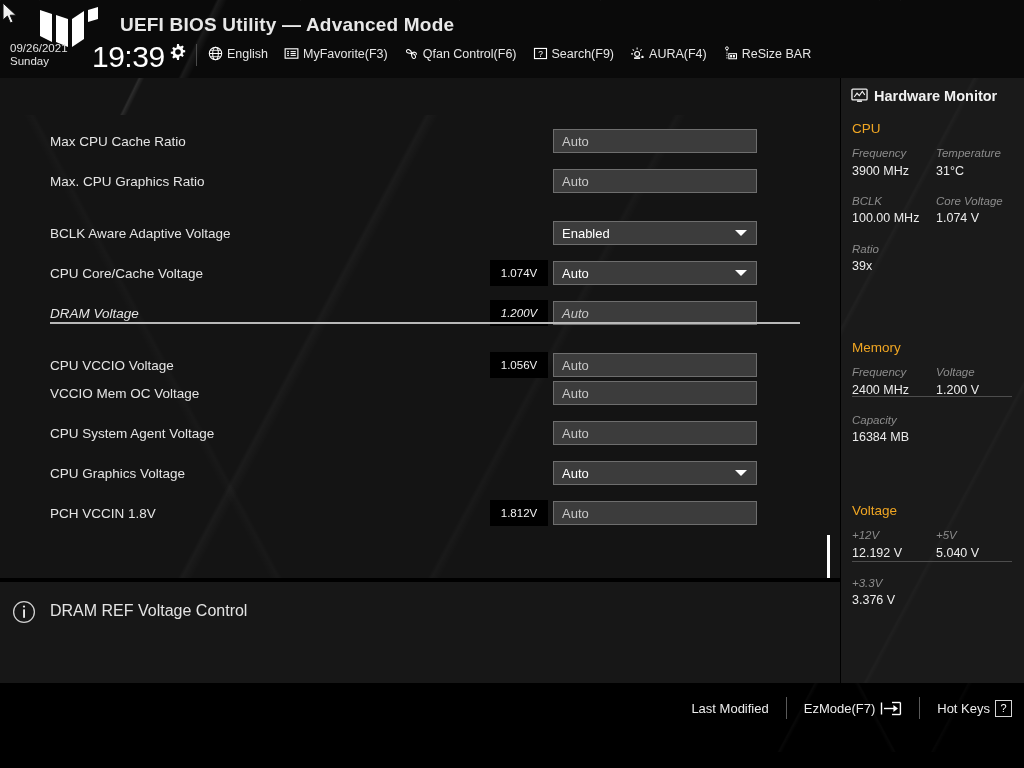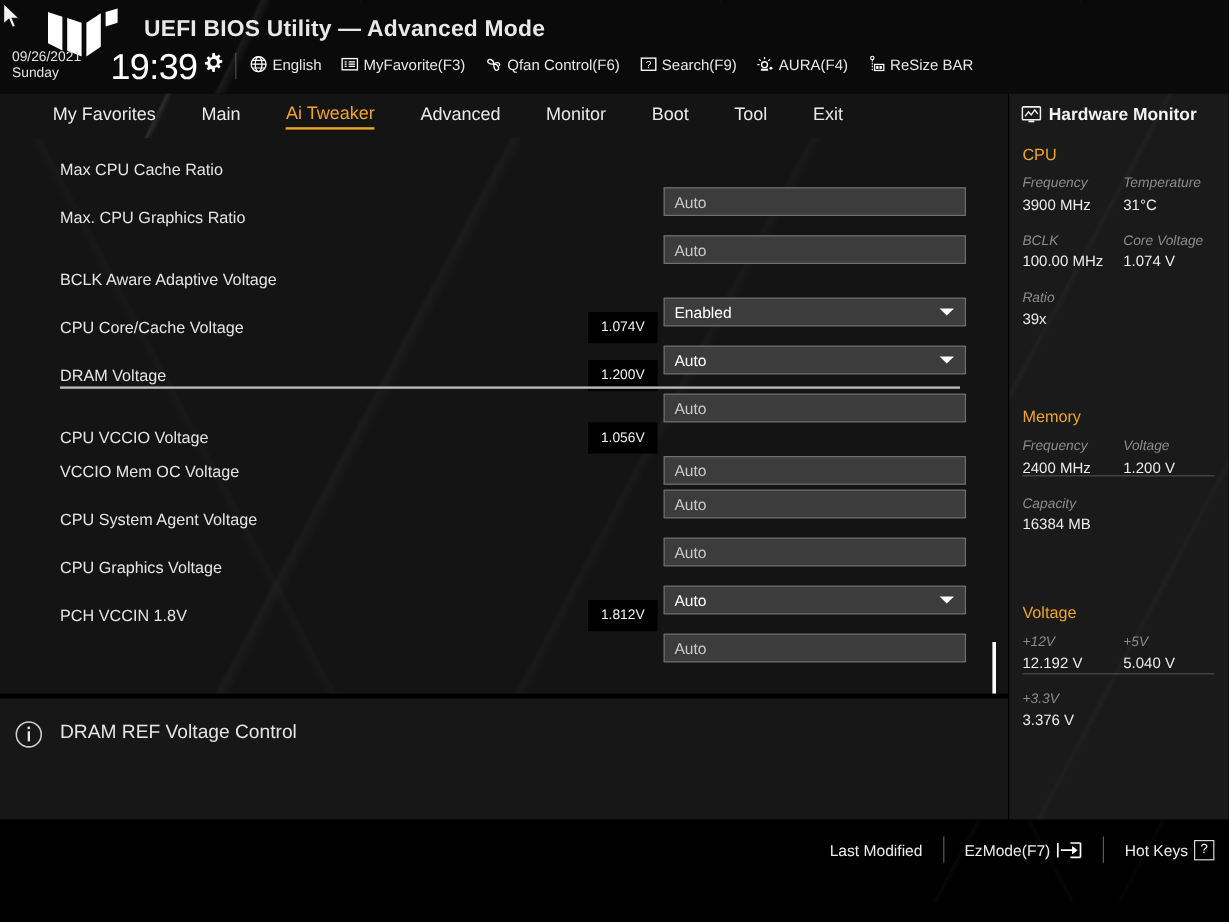--- a/index.html
+++ b/index.html
@@ -83,22 +83,22 @@
     font-size:13.5px; color:#e4e4e4; white-space:nowrap;text-align:center;
   }
   .row .volt{
     position:absolute; top:50%; transform:translateY(-50%);
     left:490px; width:58px; height:26px; background:#000;
     display:flex; align-items:center; justify-content:center;
     font-size:11.5px; color:#f2f2f2;
   }
   .valbox{
     position:absolute; left:553px; top:50%; transform:translateY(-50%);
-    width:252px; height:24px; background:#3c3c3c; border:1px solid #6e6e6e;
-    display:flex; align-items:center;margin-top:27px;
+    width:204px; height:24px; background:#3c3c3c; border:1px solid #6e6e6e;
+    display:flex; align-items:center;
   }
   .valbox .txt{ font-size:13px; color:#c8c8c8; padding-left:8px; }
   .valbox.dd{ background:#3c3c3c; }
   .valbox.dd .txt{ color:#ffffff; }
   .valbox .caret{
     position:absolute; right:9px; top:50%; transform:translateY(-50%);
     width:0;height:0;border-left:6px solid transparent;border-right:6px solid transparent;
     border-top:6px solid #fff;
   }
   #divider{
@@ -253,30 +253,20 @@
           <rect x="7.6" y="9.6" width="2.1" height="2.6" fill="#fff"></rect>
           <rect x="10.6" y="9.6" width="2.1" height="2.6" fill="#fff"></rect>
         </svg>
         <span class="lbl">ReSize BAR</span>
       </div>
     </div>
   </div>
 
   <div id="menubar">
     <div class="sheen"></div>
-    <div id="menu-items">
-      <div class="menu-item">My Favorites</div>
-      <div class="menu-item">Main</div>
-      <div class="menu-item active">Ai Tweaker</div>
-      <div class="menu-item">Advanced</div>
-      <div class="menu-item">Monitor</div>
-      <div class="menu-item">Boot</div>
-      <div class="menu-item">Tool</div>
-      <div class="menu-item">Exit</div>
-    </div>
   </div>
 
   <div id="content">
     <div class="bg-sheen"></div>
     <div id="rows-host">
         <div class="row" style="top: 6px;">
           <div class="label">Max CPU Cache Ratio</div>
           <div class="valbox">
             <span class="txt">Auto</span>
           </div>
@@ -295,21 +285,21 @@
           </div>
         </div>
         <div class="row" style="top: 138px;">
           <div class="label">CPU Core/Cache Voltage</div>
           <div class="volt">1.074V</div>
           <div class="valbox dd">
             <span class="txt">Auto</span>
             <span class="caret"></span>
           </div>
         </div>
-        <div class="row" style="top: 178px;">
+        <div class="row" style="top: 178px; font-style: italic;">
           <div class="label">DRAM Voltage</div>
           <div class="volt">1.200V</div>
           <div class="valbox">
             <span class="txt">Auto</span>
           </div>
         </div>
         <div class="row" style="top: 230px; padding-left: 28px;">
           <div class="label">CPU VCCIO Voltage</div>
           <div class="volt">1.056V</div>
           <div class="valbox">

